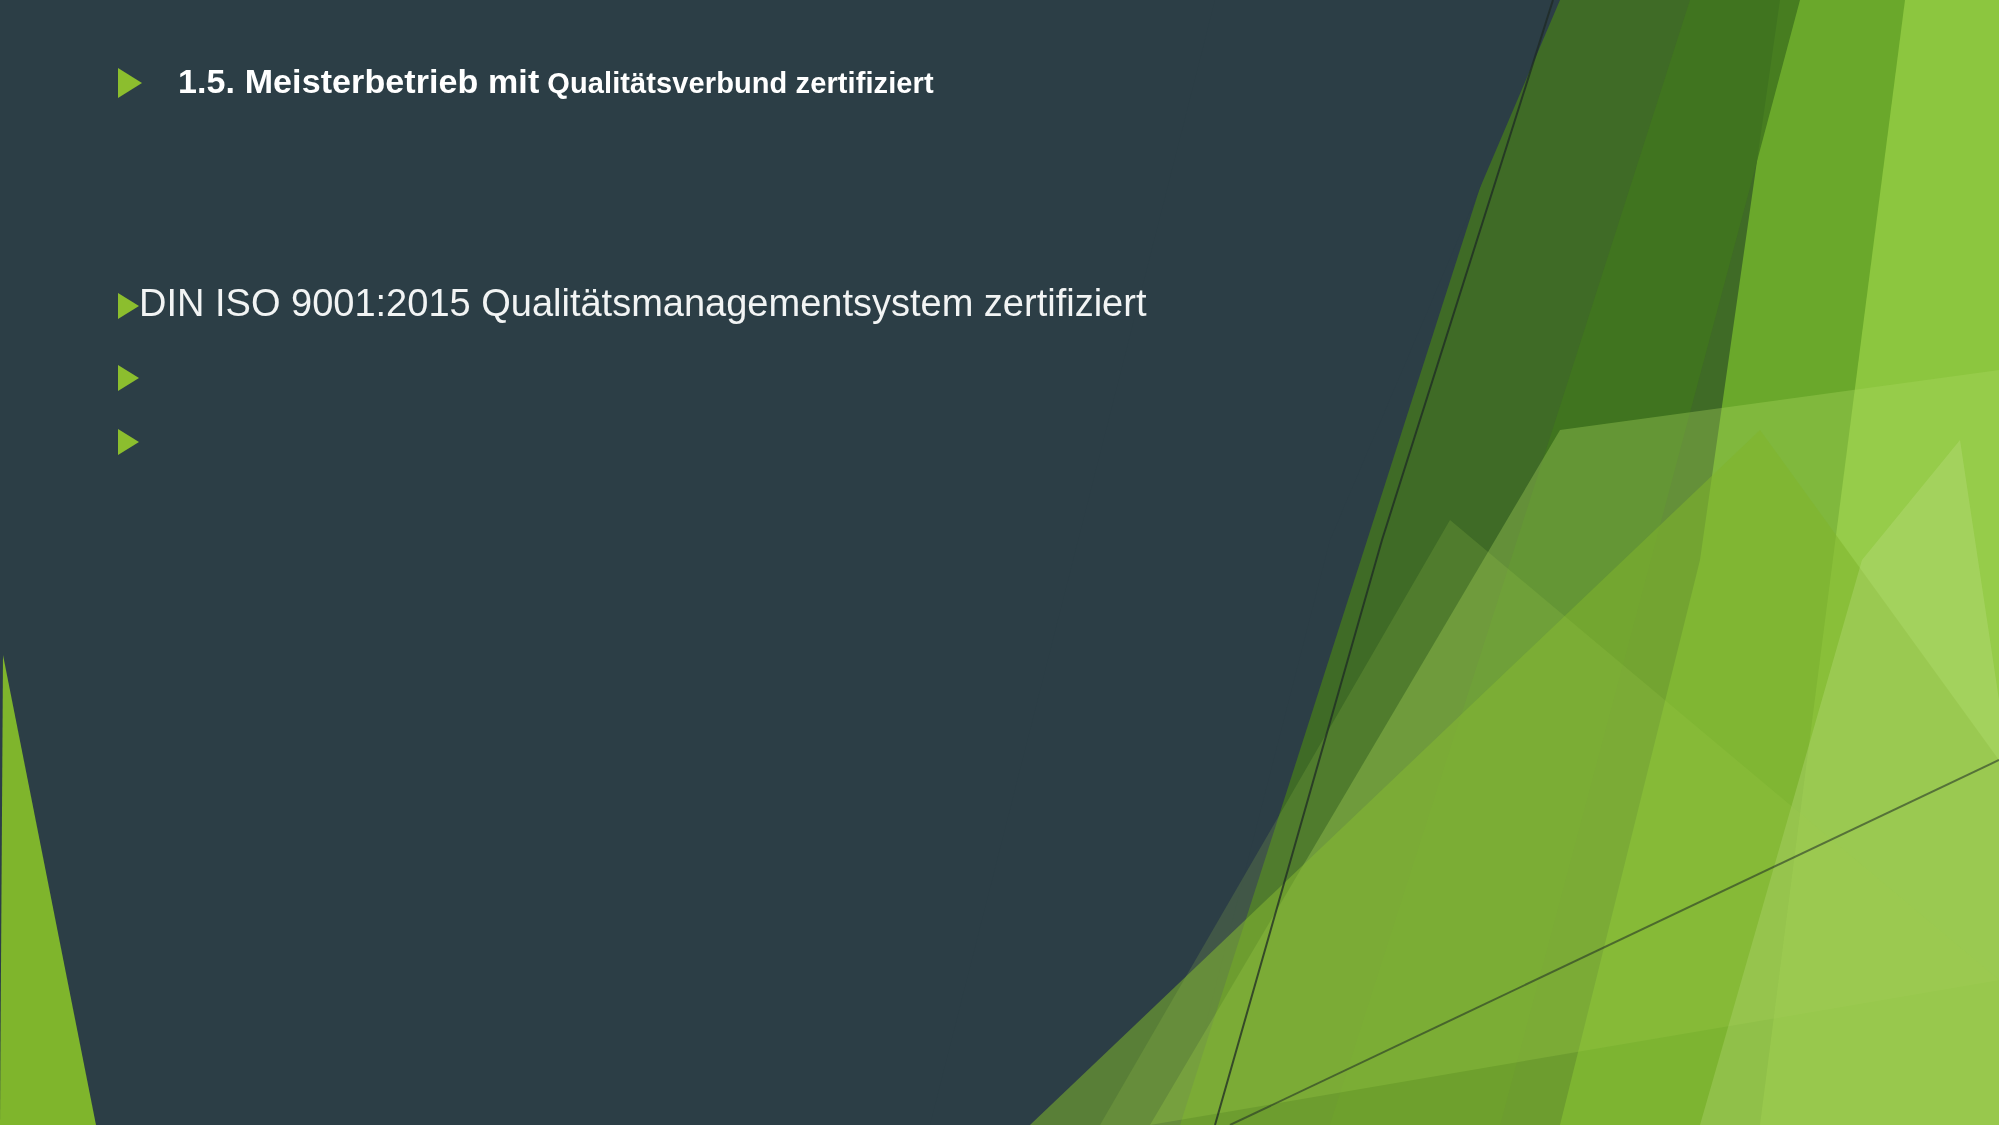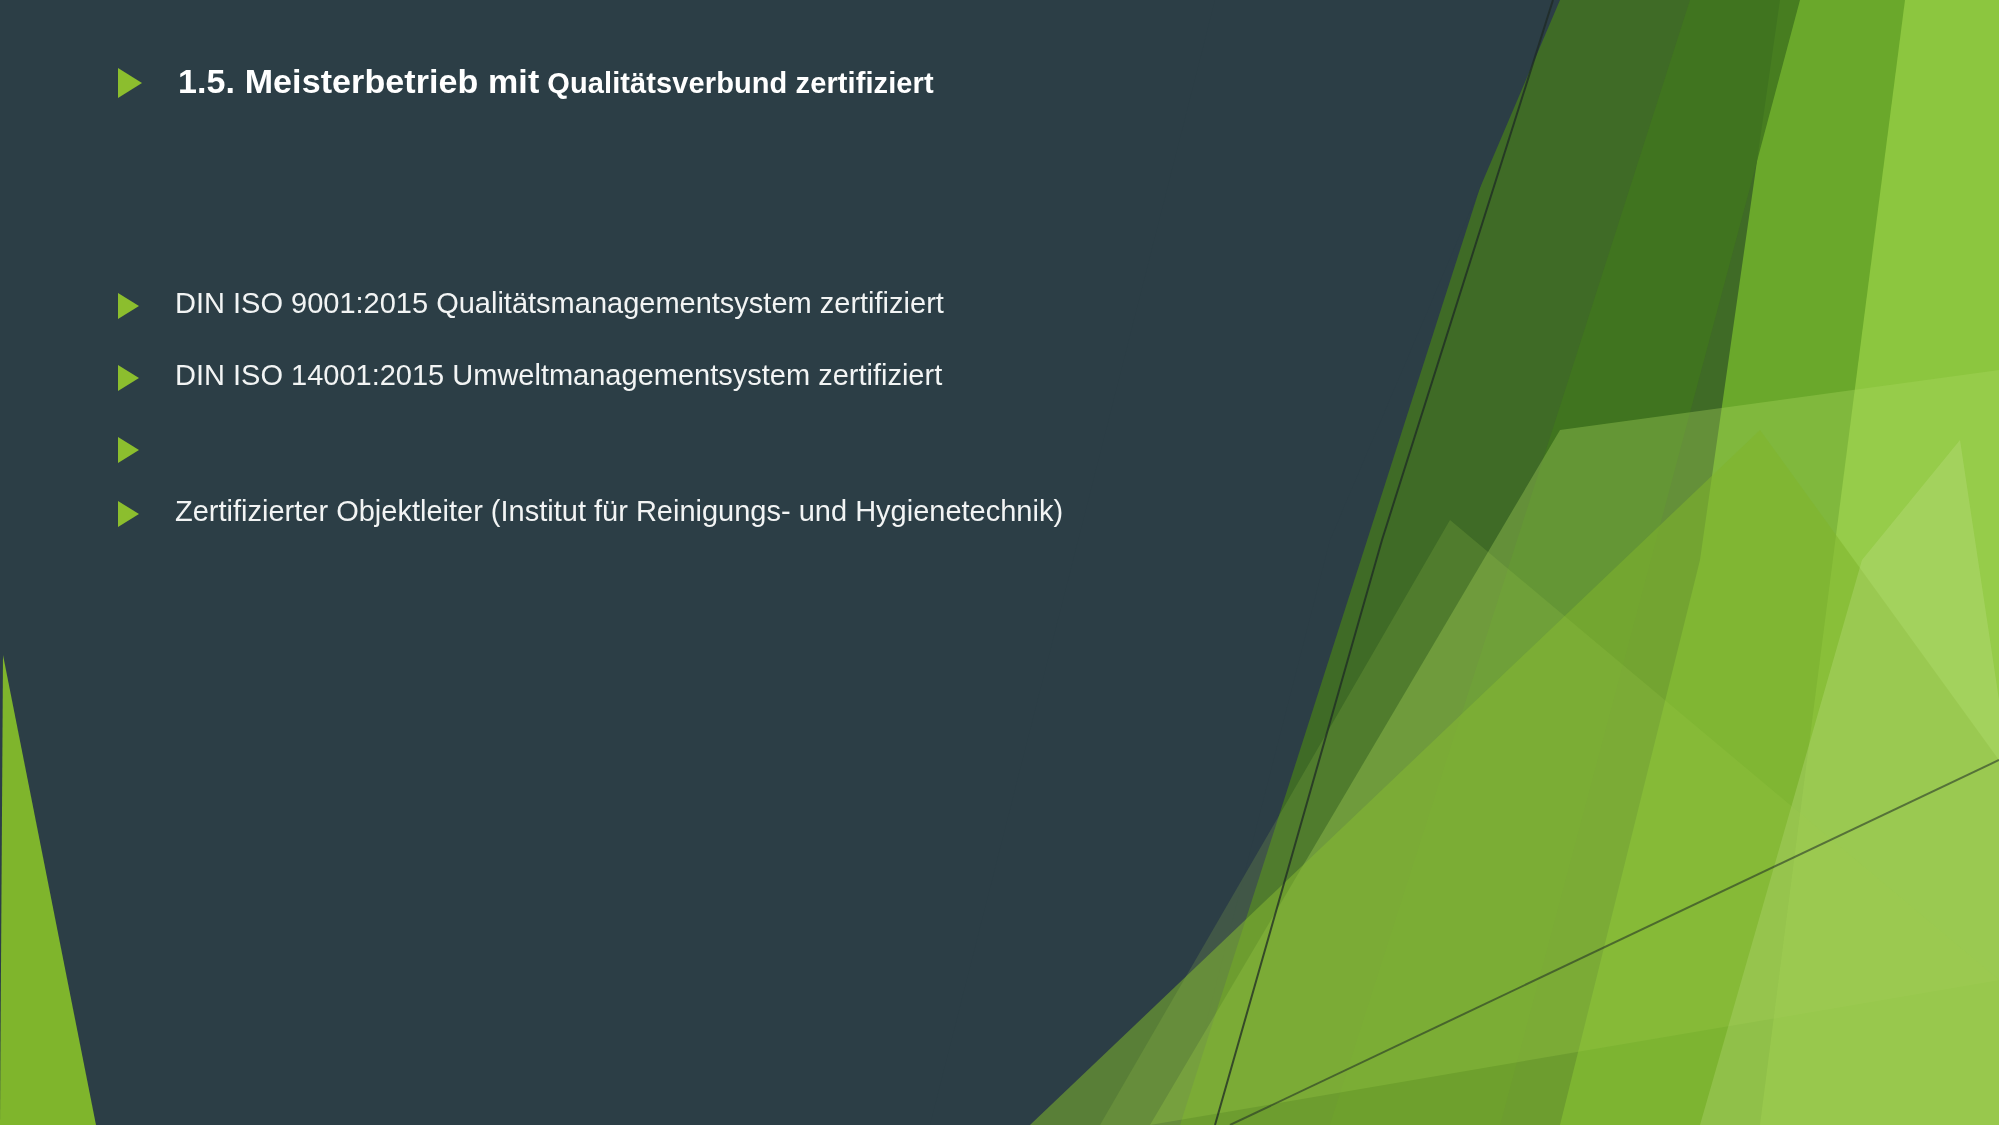--- a/index.html
+++ b/index.html
@@ -85,23 +85,22 @@
   }
 
   .bullet-item {
     display: flex;
     align-items: flex-start;
     margin-bottom: 38px;
     white-space: nowrap;
   }
 
   .bullet-item .label {
-    margin-left: 36px;
     color: #f2f4f4;
-    font-size: 29px;
+    font-size: 38px;
     line-height: 34px;
     font-weight: normal;
     position: relative;
     top: -4px;
   }
 </style>
 </head>
 <body>
 
 <div class="slide">
@@ -145,29 +144,24 @@
       </span>
     </div>
 
     <div class="bullet-list">
 
       <div class="bullet-item">
         <span class="bullet-marker small"></span>
         <span class="label">DIN ISO 9001:2015 Qualitätsmanagementsystem zertifiziert</span>
       </div>
 
-      <div class="bullet-item">
-        <span class="bullet-marker small"></span>
-        <span class="label">DIN ISO 14001:2015 Umweltmanagementsystem zertifiziert</span>
-      </div>
 
       <div class="bullet-item">
         <span class="bullet-marker small"></span>
       </div>
 
       <div class="bullet-item">
         <span class="bullet-marker small"></span>
-        <span class="label">Zertifizierter Objektleiter (Institut für Reinigungs- und Hygienetechnik)</span>
       </div>
 
     </div>
   </div>
 </div>
 
 </body></html>

